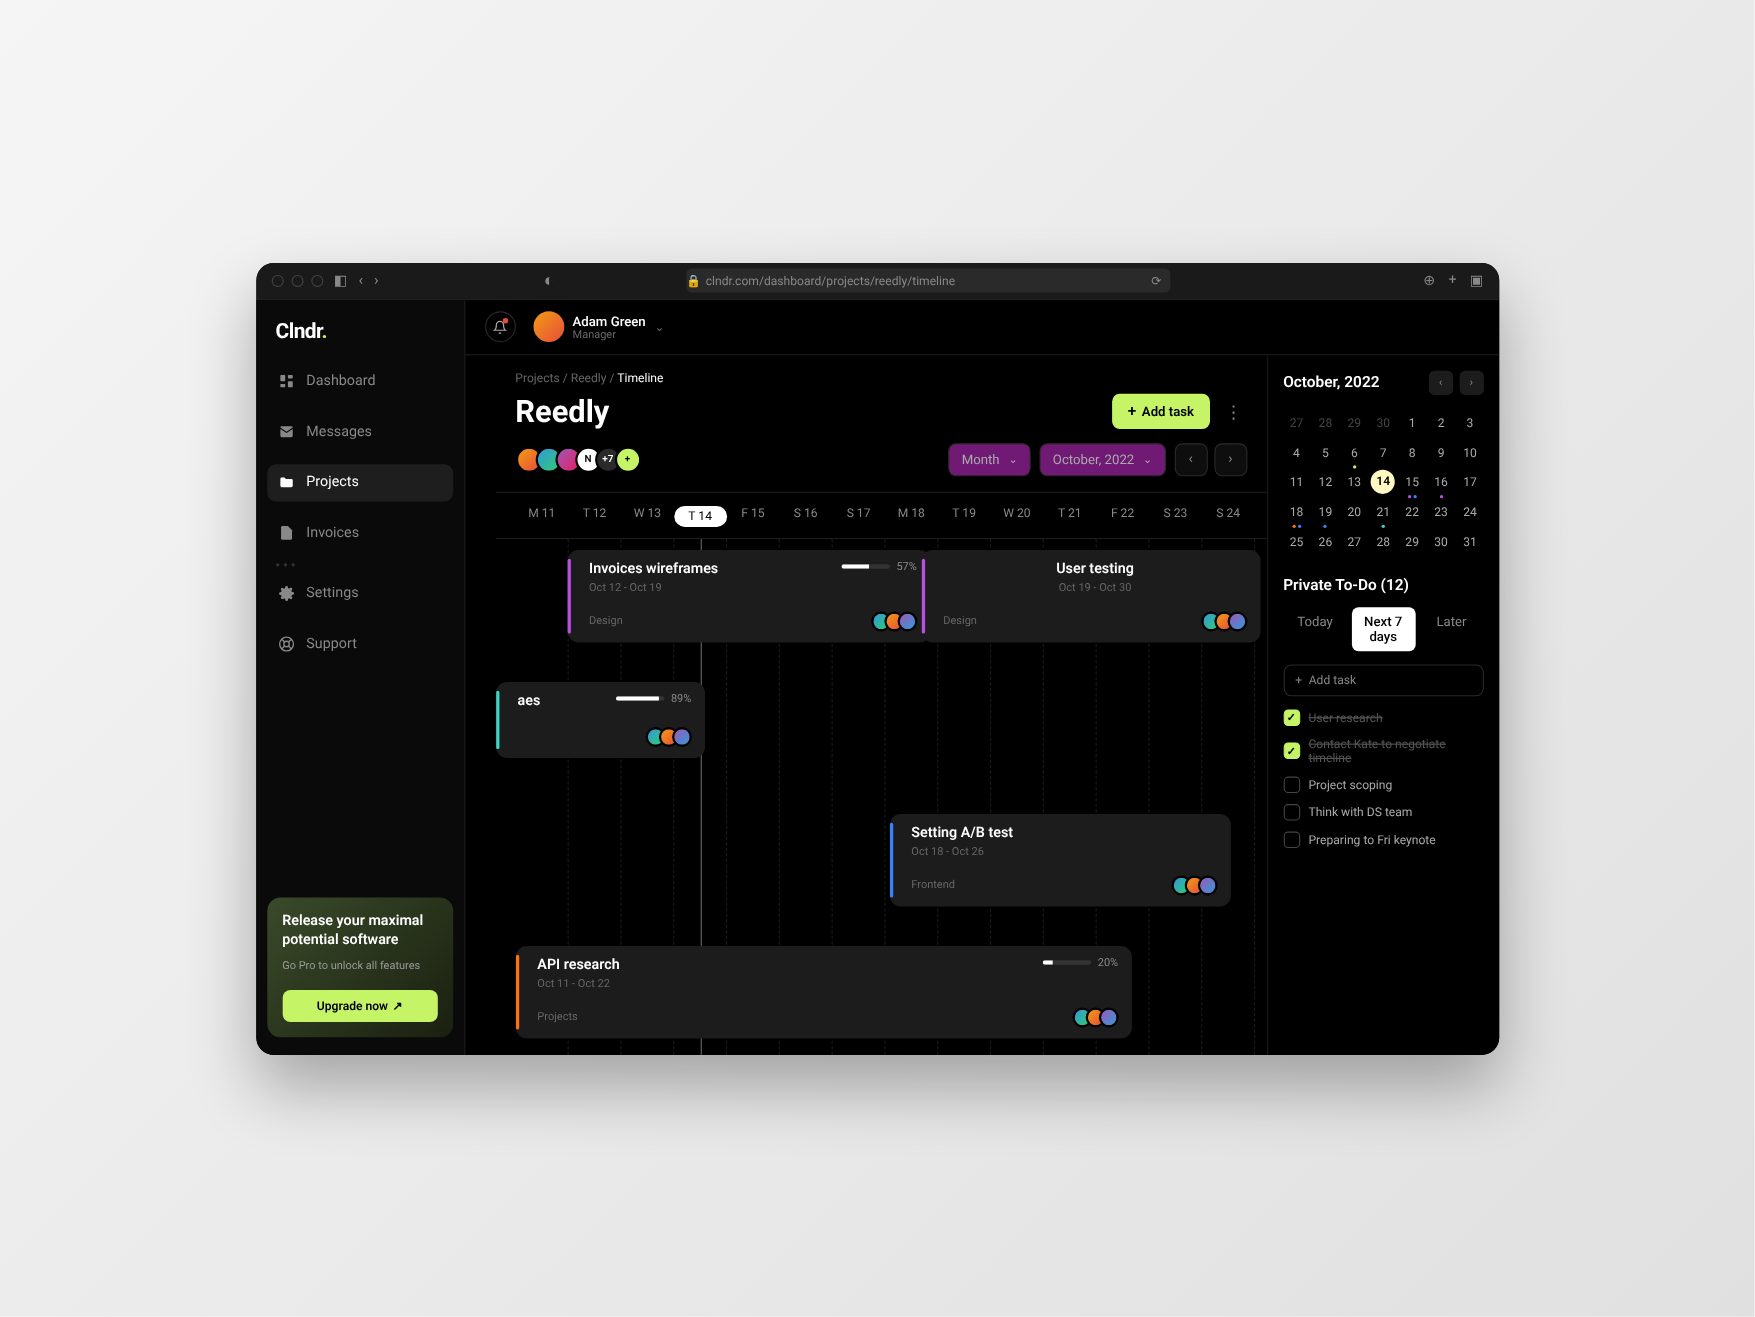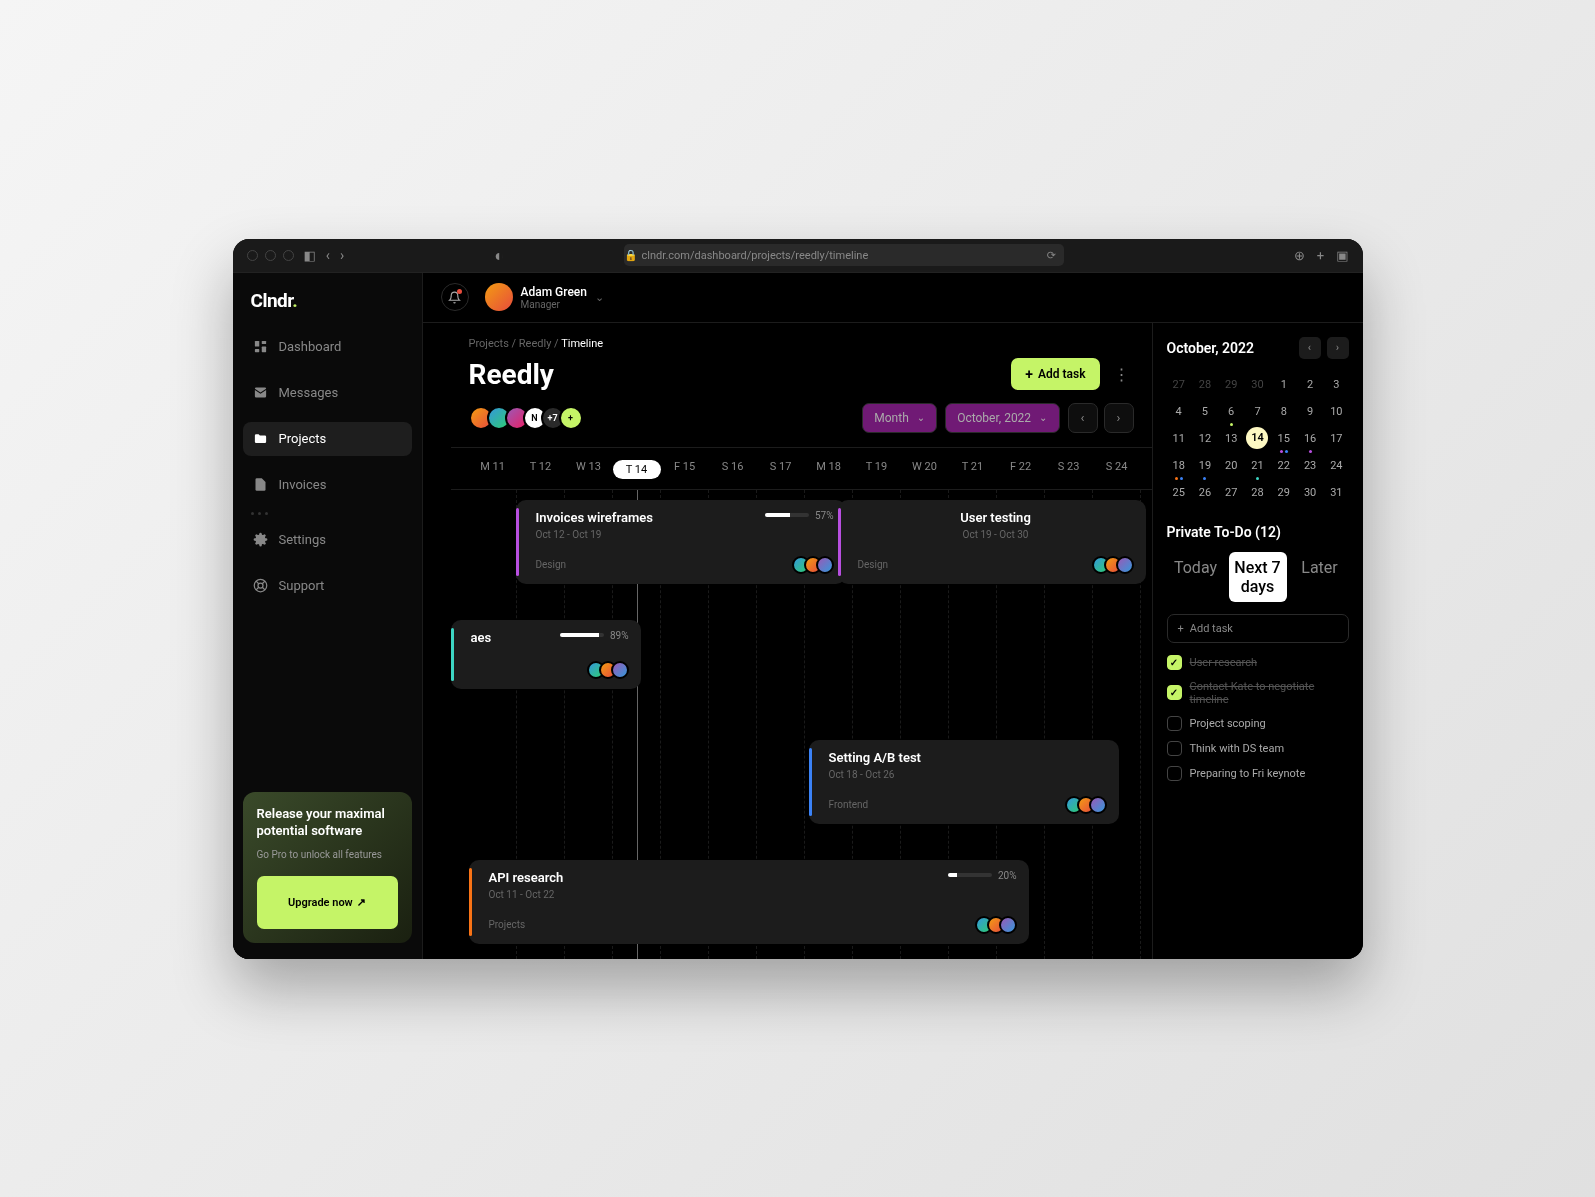--- a/index.html
+++ b/index.html
@@ -17,21 +17,21 @@
 .logo-dot { color: #c5f467; }
 .nav { display: flex; flex-direction: column; gap: 12px; }
 .nav-item { display: flex; align-items: center; gap: 10px; padding: 9px 10px; border-radius: 8px; color: #888; font-size: 13px; cursor: pointer; }
 .nav-item.active { background: #1e1e1e; color: #fff; }
 .nav-icon { width: 16px; height: 16px; display: flex; align-items: center; justify-content: center; }
 .nav-divider { height: 1px; margin: 10px 8px; display:flex; gap:4px; }
 .nav-divider span { width:3px; height:3px; border-radius:50%; background:#333; }
 .upgrade-card { margin-top: auto; background: linear-gradient(135deg, #3a4a2a 0%, #1a2010 100%); border-radius: 12px; padding: 14px; }
 .upgrade-title { color: #fff; font-size: 13px; font-weight: 600; line-height: 1.3; margin-bottom: 8px; }
 .upgrade-sub { color: #999; font-size: 10px; line-height: 1.4; margin-bottom: 14px; }
-.upgrade-btn { background: #c5f467; color: #000; border: none; padding: 20px 14px; border-radius: 7px; font-size: 11px; font-weight: 600; display: flex; align-items: center; gap: 4px; cursor: pointer; width:100%; justify-content:center;}
+.upgrade-btn { background: #c5f467; color: #000; border: none; padding: 8px 14px; border-radius: 7px; font-size: 11px; font-weight: 600; display: flex; align-items: center; gap: 4px; cursor: pointer; width:100%; justify-content:center;}
 .main { flex: 1; display: flex; flex-direction: column; overflow: hidden; }
 .topbar { height: 50px; display: flex; align-items: center; padding: 0 18px; border-bottom: 1px solid #1c1c1c; gap: 16px; }
 .search { display: flex; align-items: center; gap: 8px; color: #555; font-size: 13px; flex: 1; }
 .bell { width: 28px; height: 28px; border: 1px solid #2a2a2a; border-radius: 50%; display: flex; align-items: center; justify-content: center; color: #aaa; position: relative; }
 .bell-dot { position: absolute; top: 5px; right: 6px; width: 5px; height: 5px; background: #e74c3c; border-radius: 50%; }
 .user { display: flex; align-items: center; gap: 8px; cursor: pointer; }
 .avatar { width: 28px; height: 28px; border-radius: 50%; background: linear-gradient(135deg, #f39c12, #e74c3c); }
 .user-info { display: flex; flex-direction: column; }
 .user-name { color: #fff; font-size: 12px; font-weight: 500; }
 .user-role { color: #666; font-size: 10px; }
@@ -81,21 +81,21 @@
 .cal-nav { display: flex; gap: 6px; }
 .cal-nav-btn { width: 22px; height: 22px; background: #1c1c1c; border-radius: 5px; display: flex; align-items: center; justify-content: center; color: #888; cursor: pointer; font-size:11px; }
 .calendar { display: grid; grid-template-columns: repeat(7, 1fr); gap: 4px 2px; margin-bottom: 20px; }
 .cal-day { text-align: center; font-size: 11px; color: #aaa; padding: 5px 0; position:relative; cursor:pointer; }
 .cal-day.muted { color: #444; }
 .cal-day.today { background: #fef9c3; color: #000; border-radius: 50%; width: 22px; height: 22px; display: flex; align-items: center; justify-content: center; margin: 0 auto; font-weight:600; }
 .cal-dots { display:flex; gap:2px; justify-content:center; position:absolute; bottom:-3px; left:0; right:0;}
 .cal-dot { width:3px; height:3px; border-radius:50%; }
 .todo-title { color: #fff; font-size: 14px; font-weight: 600; margin-bottom: 12px; }
 .todo-tabs { display: flex; background: transparent; border-radius: 7px; margin-bottom: 12px; gap:4px; }
-.todo-tab { flex: 1; padding: 6px 4px; text-align: center; font-size: 16px; color: #888; cursor: pointer; border-radius:6px; }
+.todo-tab { flex: 1; padding: 6px 4px; text-align: center; font-size: 12px; color: #888; cursor: pointer; border-radius:6px; }
 .todo-tab.active { background: #fff; color: #000; font-weight:500; }
 .add-todo { border: 1px solid #2a2a2a; border-radius: 7px; padding: 7px 10px; color: #888; font-size: 11px; display: flex; align-items: center; gap: 6px; cursor: pointer; margin-bottom: 12px; }
 .todo-list { display: flex; flex-direction: column; gap: 10px; }
 .todo-item { display: flex; align-items: center; gap: 8px; cursor:pointer; }
 .checkbox { width: 15px; height: 15px; border: 1.5px solid #444; border-radius: 4px; flex-shrink: 0; display:flex; align-items:center; justify-content:center; }
 .checkbox.checked { background: #c5f467; border-color: #c5f467; }
 .checkbox.checked::after { content:'✓'; color:#000; font-size:10px; font-weight:bold; }
 .todo-text { color: #aaa; font-size: 11px; }
 .todo-text.done { text-decoration: line-through; color: #555; }
 svg { display:block; }

